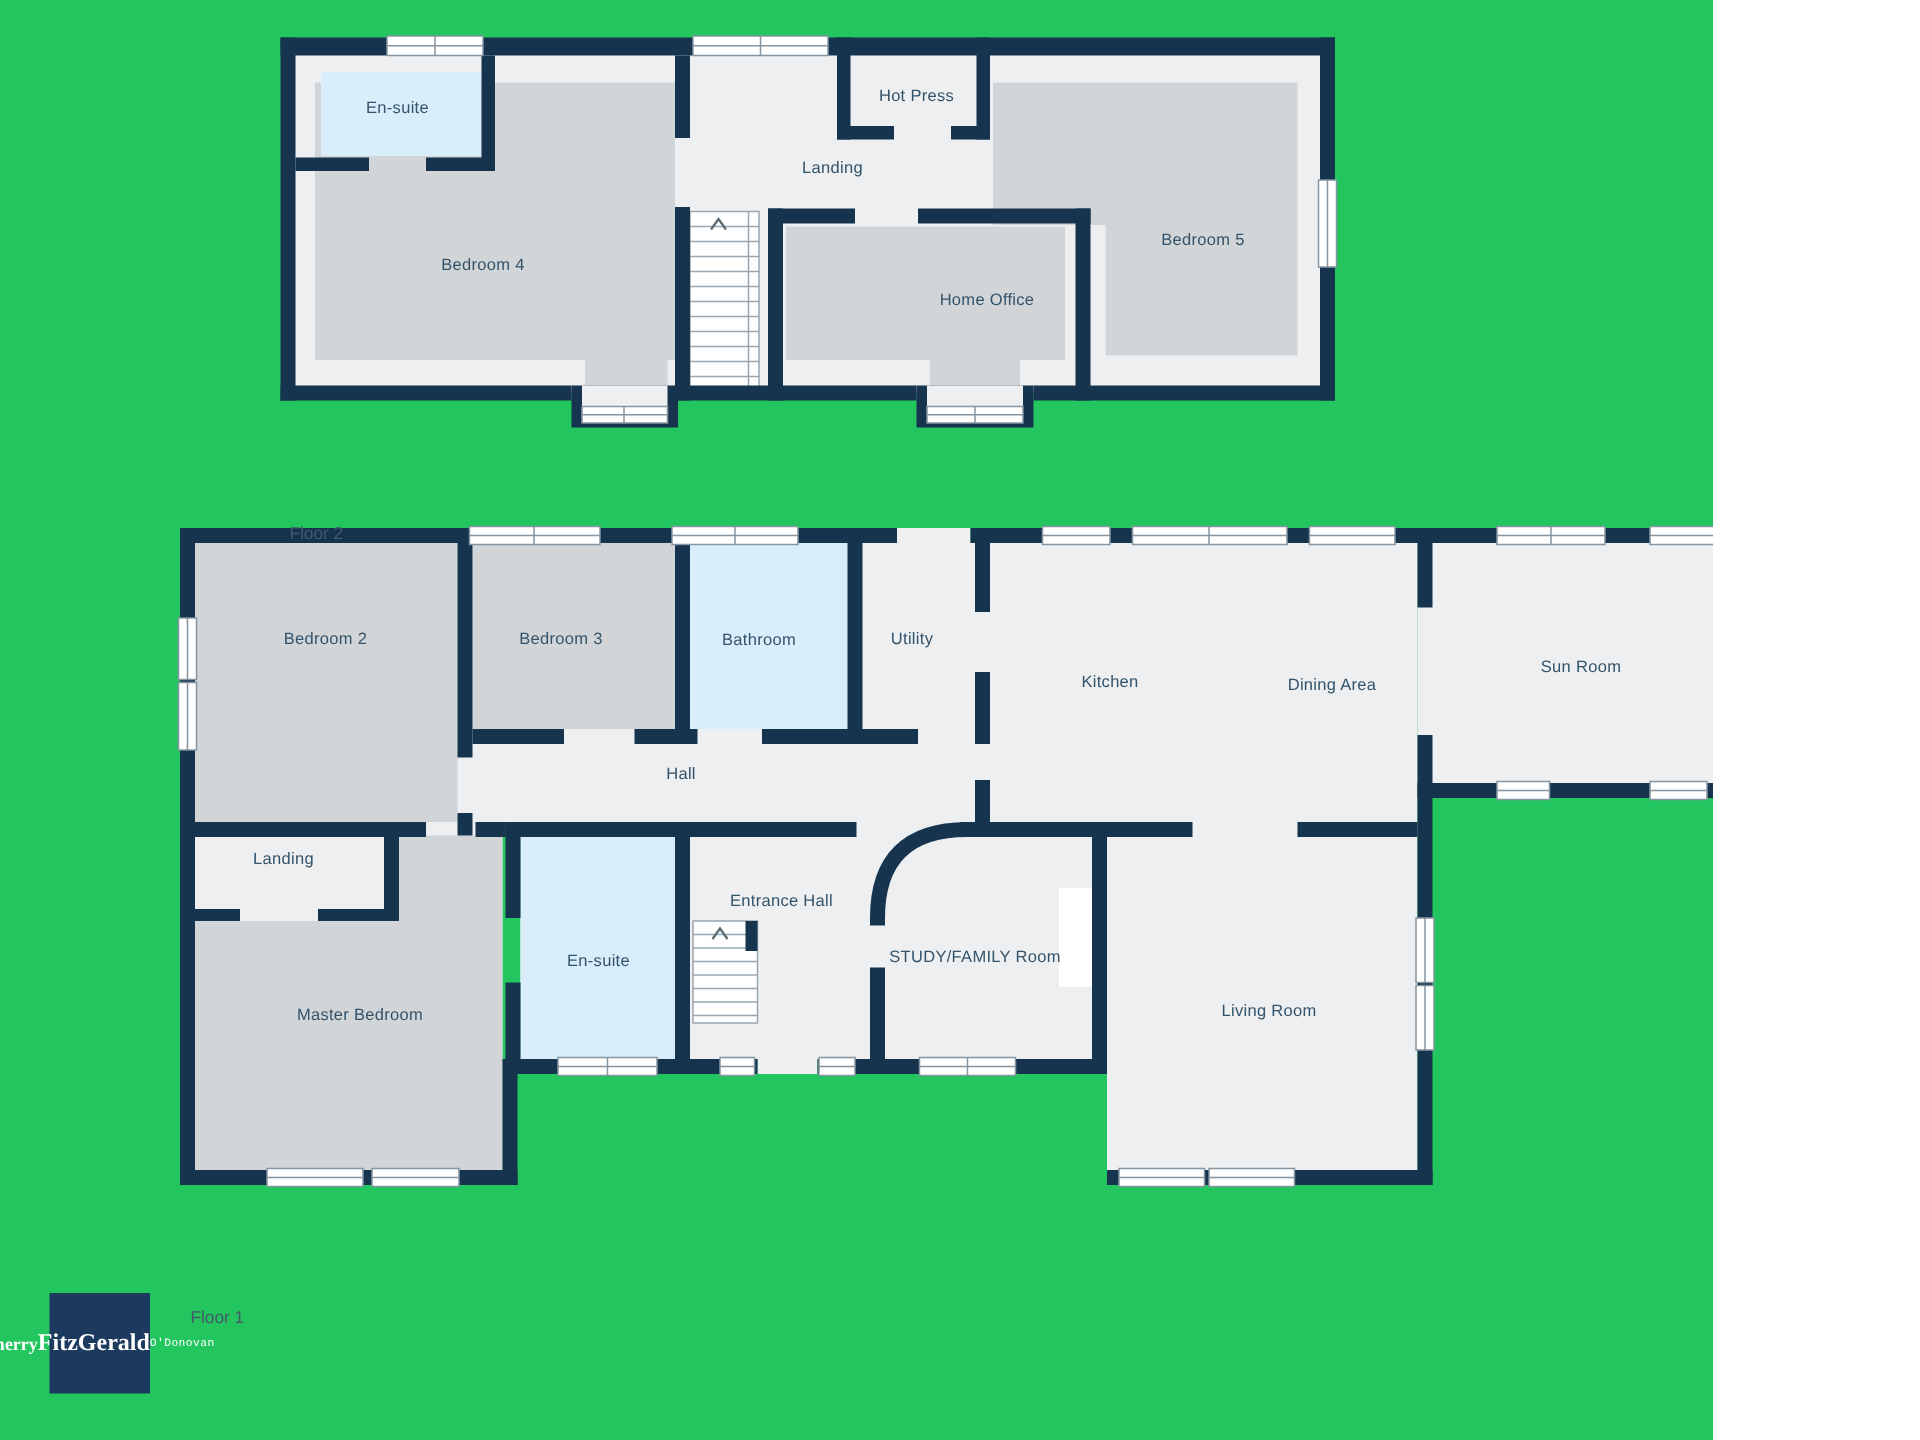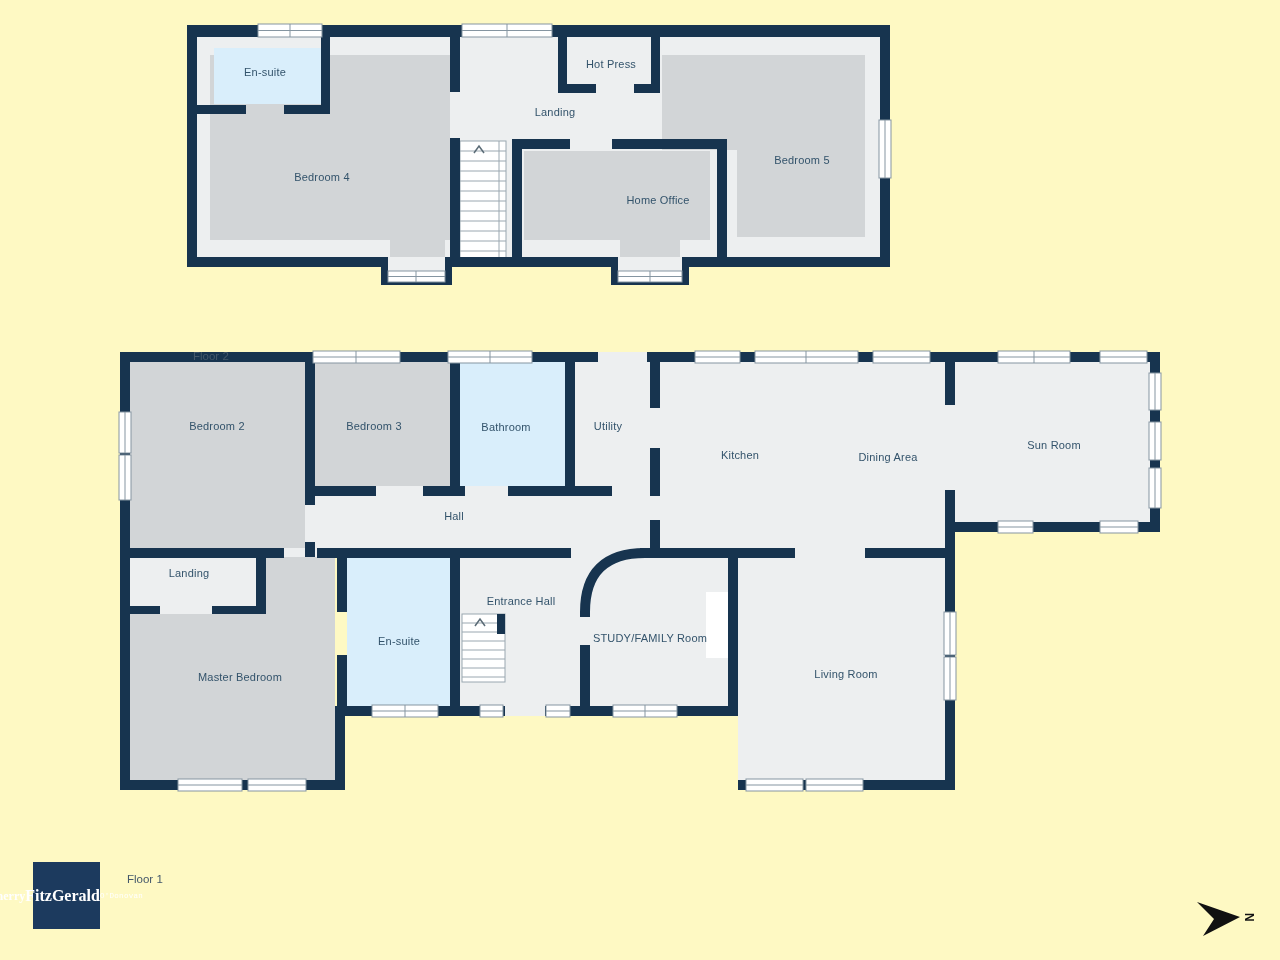--- a/index.html
+++ b/index.html
@@ -1,16 +1,16 @@
 <!DOCTYPE html>
 <html><head>
 <meta charset="utf-8">
 <style>
   html,body{margin:0;padding:0;background:#ffffff;}
-  #canvas{position:relative;width:1280px;height:960px;background:#fef9c3;overflow:hidden;
+  #canvas{position:relative;width:1142px;height:960px;background:#22c55e;overflow:hidden;
           font-family:"Liberation Sans",sans-serif;}
   svg{position:absolute;}
   .w{fill:#17344F;}
   .fl{fill:#EDEFF0;}
   .cp{fill:#D2D5D7;}
   .wet{fill:#D9EEFB;}
   .win{fill:#ffffff;stroke:#8595A1;stroke-width:1;}
   .wl{stroke:#8595A1;stroke-width:1;}
   .stair{fill:#ffffff;stroke:#9AA7B0;stroke-width:1;}
   .tread{stroke:#9AA7B0;stroke-width:1;}

